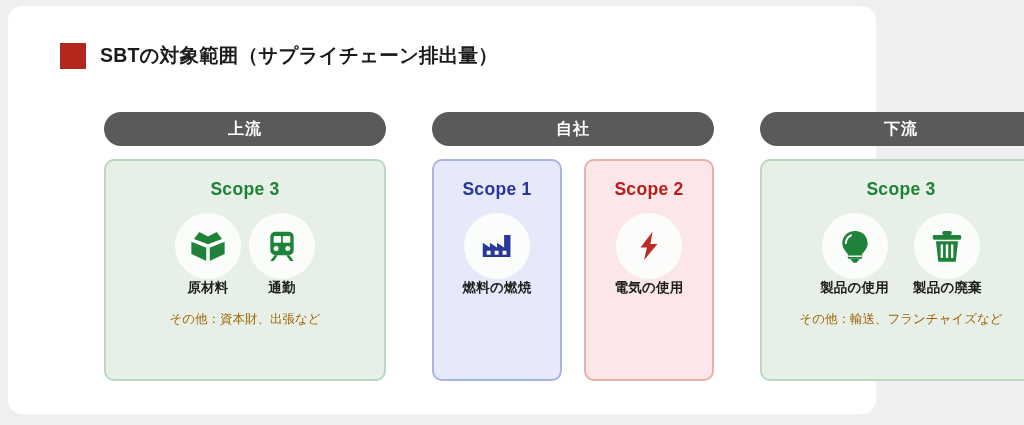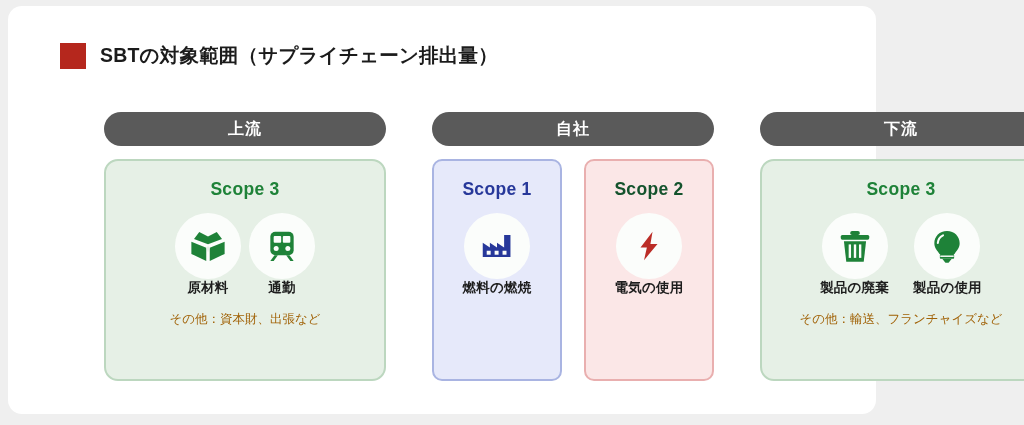--- a/index.html
+++ b/index.html
@@ -94,39 +94,38 @@
     flex-direction: column;
     align-items: center;
     padding-top: 18px;
   }
   .panel-wide { width: 282px; }
   .panel-narrow { width: 130px; }
 
   .panel-green {
     background: #e6f0e6;
     border-color: #bcd7bf;
-    border-radius: 14px;
   }
   .panel-blue {
     background: #e6e9fa;
     border-color: #a9b4e2;
   }
   .panel-pink {
     background: #fbe7e7;
     border-color: #e9afaf;
   }
 
   .scope-label {
     font-size: 17.5px;
     font-weight: bold;
     letter-spacing: 0.3px;
   }
   .scope-green { color: #1e8238; }
   .scope-blue  { color: #27389a; }
-  .scope-red   { color: #14532d; }
+  .scope-red   { color: #b91c1c; }
 
   .icons-row {
     margin-top: 13px;
     display: flex;
     justify-content: center;
   }
   .icons-3 { gap: 8px; }
   .icons-2 { gap: 24px; }
   .icons-1 { gap: 0; }
 
@@ -256,45 +255,45 @@
     <div class="column col-downstream">
       <div class="col-header">下流</div>
       <div class="panel-row">
         <div class="panel panel-wide panel-green">
           <div class="scope-label scope-green">Scope 3</div>
           <div class="icons-row icons-2">
 
             <div class="icon-item">
               <div class="icon-circle">
                 <svg width="38" height="38" viewBox="0 0 48 48" fill="#1e8238">
+                  <path d="M24 5 C14.6 5 8 12 8 20.5 C8 26.5 12 30 14.5 34 L33.5 34 C36 30 40 26.5 40 20.5 C40 12 33.4 5 24 5 Z"></path>
+                  <path d="M19 10.5 C15 12.5 12.6 16 12.4 20.2" stroke="#fbfdfb" stroke-width="2.6" fill="none" stroke-linecap="round"></path>
+                  <rect x="15" y="35.5" width="18" height="2.6" fill="#fbfdfb"></rect>
+                  <rect x="15" y="34" width="18" height="6" rx="1"></rect>
+                  <rect x="15.5" y="36" width="17" height="1.8" fill="#fbfdfb"></rect>
+                  <path d="M18 40 L30 40 L26 45 L22 45 Z"></path>
+                </svg>
+              </div>
+              <div class="icon-label">製品の使用</div>
+            </div>
+
+            <div class="icon-item">
+              <div class="icon-circle">
+                <svg width="38" height="38" viewBox="0 0 48 48" fill="#1e8238">
                   <rect x="18" y="5" width="12" height="5" rx="2.2"></rect>
                   <rect x="6" y="10" width="36" height="6" rx="2"></rect>
                   <path d="M10 18 L38 18 L35 44 L13 44 Z"></path>
                   <rect x="16" y="22" width="3" height="17" fill="#fbfdfb"></rect>
                   <rect x="22.5" y="22" width="3" height="17" fill="#fbfdfb"></rect>
                   <rect x="29" y="22" width="3" height="17" fill="#fbfdfb"></rect>
                 </svg>
               </div>
               <div class="icon-label">製品の廃棄</div>
             </div>
 
-            <div class="icon-item">
-              <div class="icon-circle">
-                <svg width="38" height="38" viewBox="0 0 48 48" fill="#1e8238">
-                  <path d="M24 5 C14.6 5 8 12 8 20.5 C8 26.5 12 30 14.5 34 L33.5 34 C36 30 40 26.5 40 20.5 C40 12 33.4 5 24 5 Z"></path>
-                  <path d="M19 10.5 C15 12.5 12.6 16 12.4 20.2" stroke="#fbfdfb" stroke-width="2.6" fill="none" stroke-linecap="round"></path>
-                  <rect x="15" y="35.5" width="18" height="2.6" fill="#fbfdfb"></rect>
-                  <rect x="15" y="34" width="18" height="6" rx="1"></rect>
-                  <rect x="15.5" y="36" width="17" height="1.8" fill="#fbfdfb"></rect>
-                  <path d="M18 40 L30 40 L26 45 L22 45 Z"></path>
-                </svg>
-              </div>
-              <div class="icon-label">製品の使用</div>
-            </div>
-
           </div>
           <div class="footnote">その他：輸送、フランチャイズなど</div>
         </div>
       </div>
     </div>
 
   </div>
 </div>
 
 </body></html>

